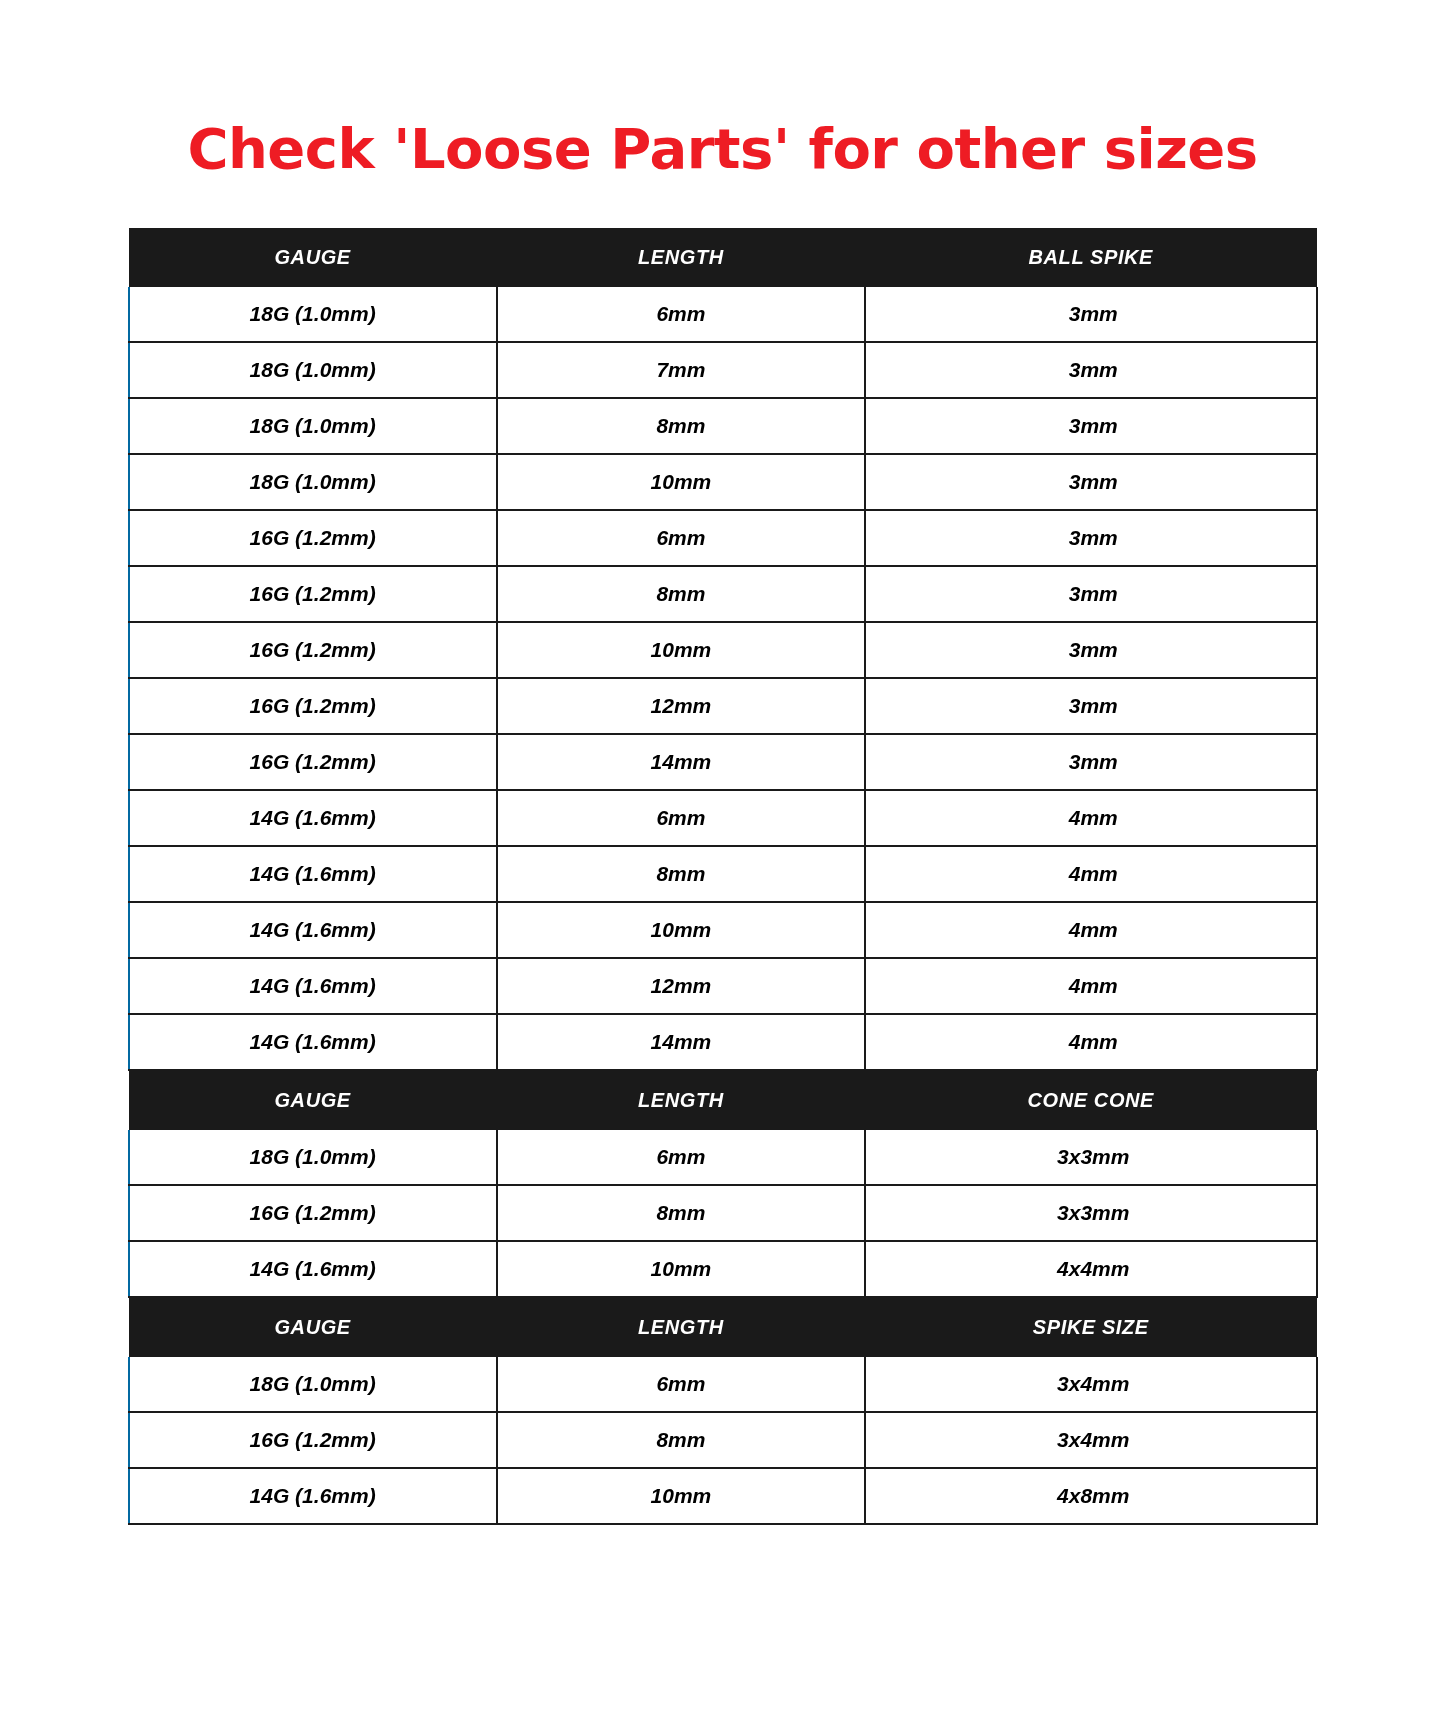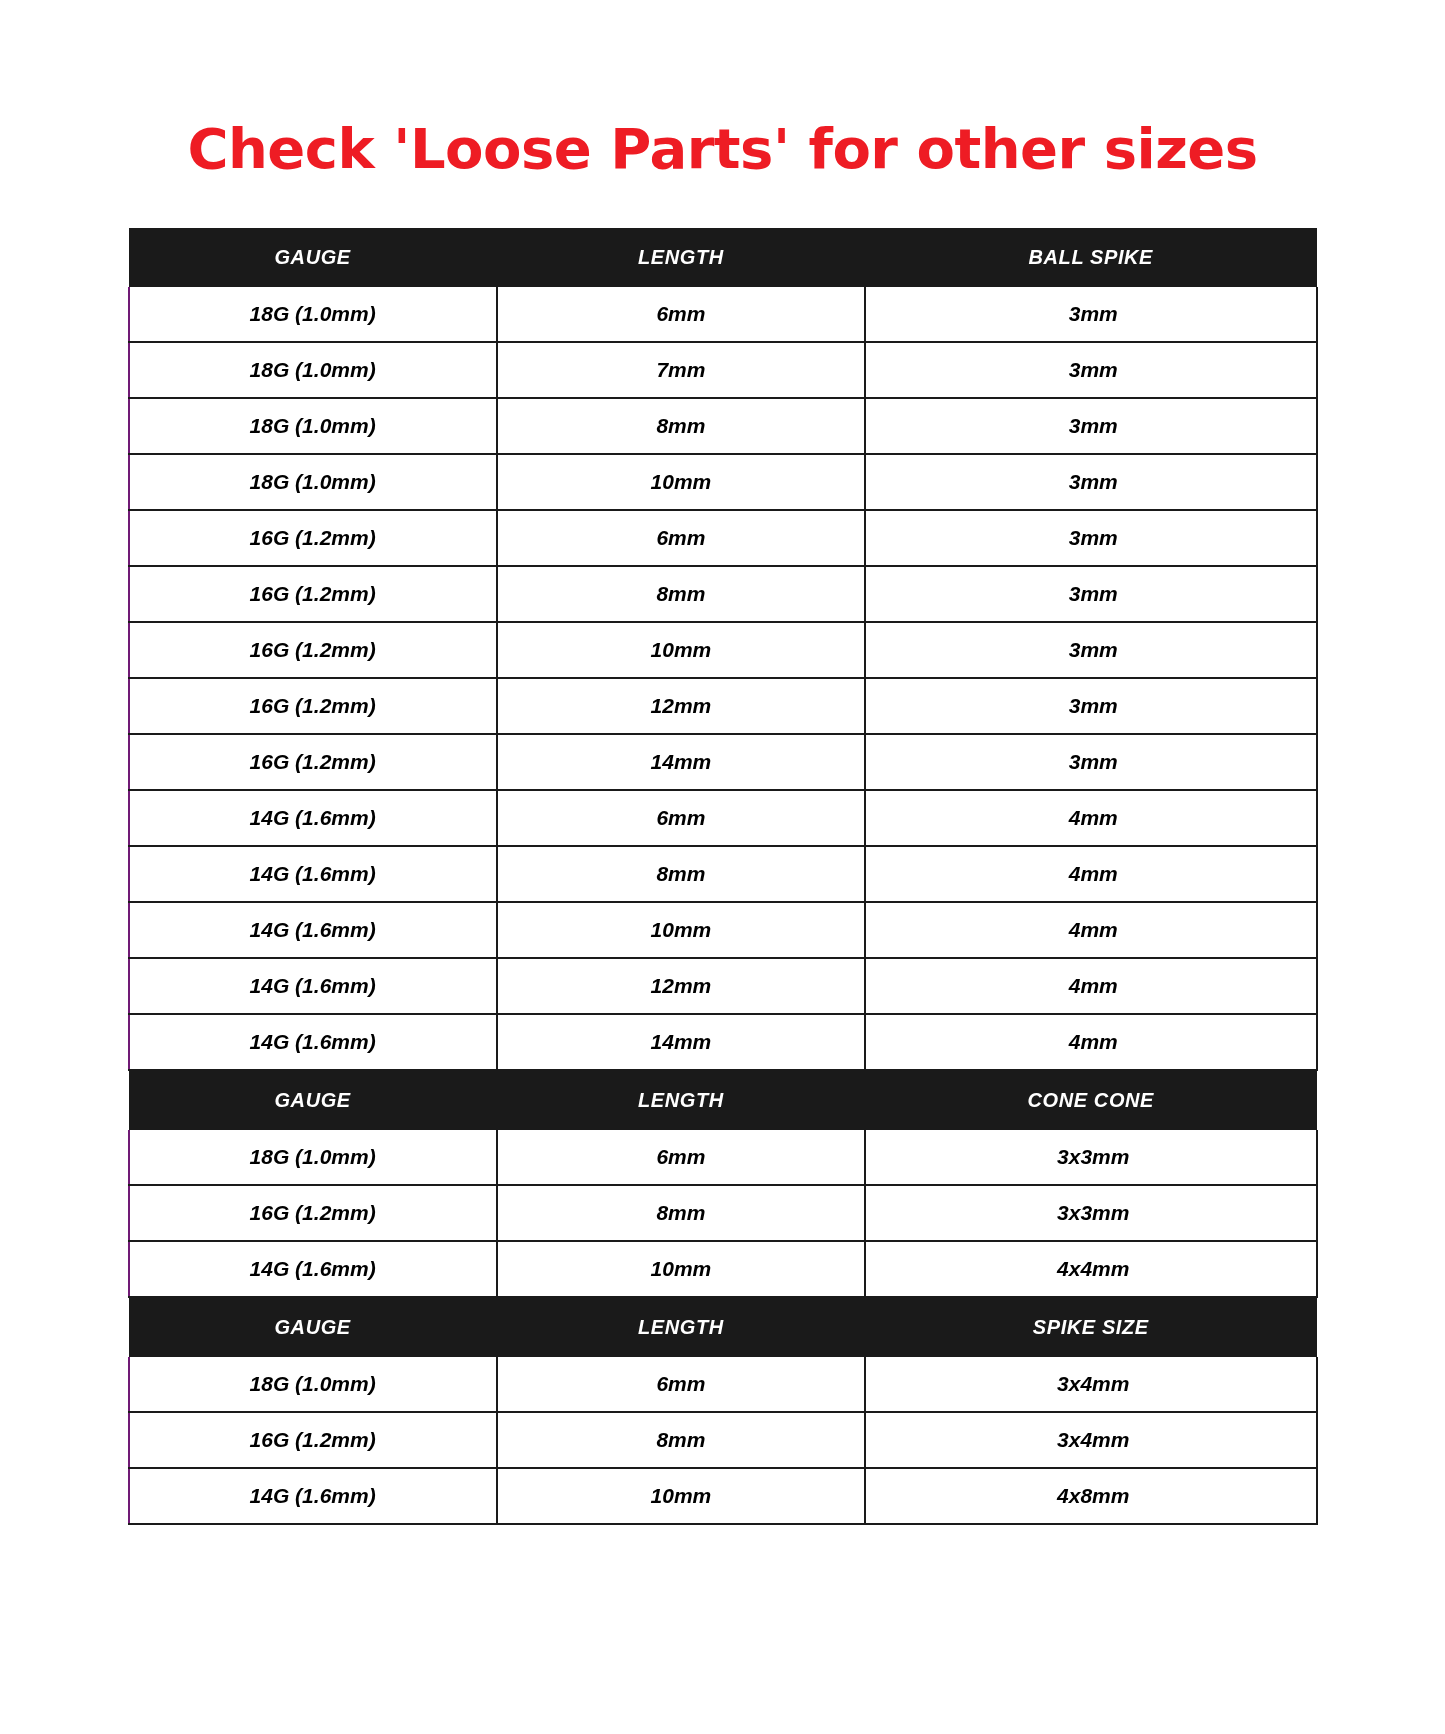--- a/index.html
+++ b/index.html
@@ -63,21 +63,21 @@
     font-size: 21px;
     font-weight: bold;
     padding: 15px 4px;
     color: #000000;
     background: #ffffff;
   }
   table.size-table tr.data-row.first-after-header td {
     border-top: none;
   }
   table.size-table tr.data-row td:first-child {
-    border-left: 2px solid #701a75;
+    border-left: 2px solid #0369a1;
     margin-top: 30px;
   }
   table.size-table tr.data-row td:last-child {
     border-right: 2px solid #1a1a1a;
     padding-left: 9px;
   }
 </style>
 </head>
 <body>
 

